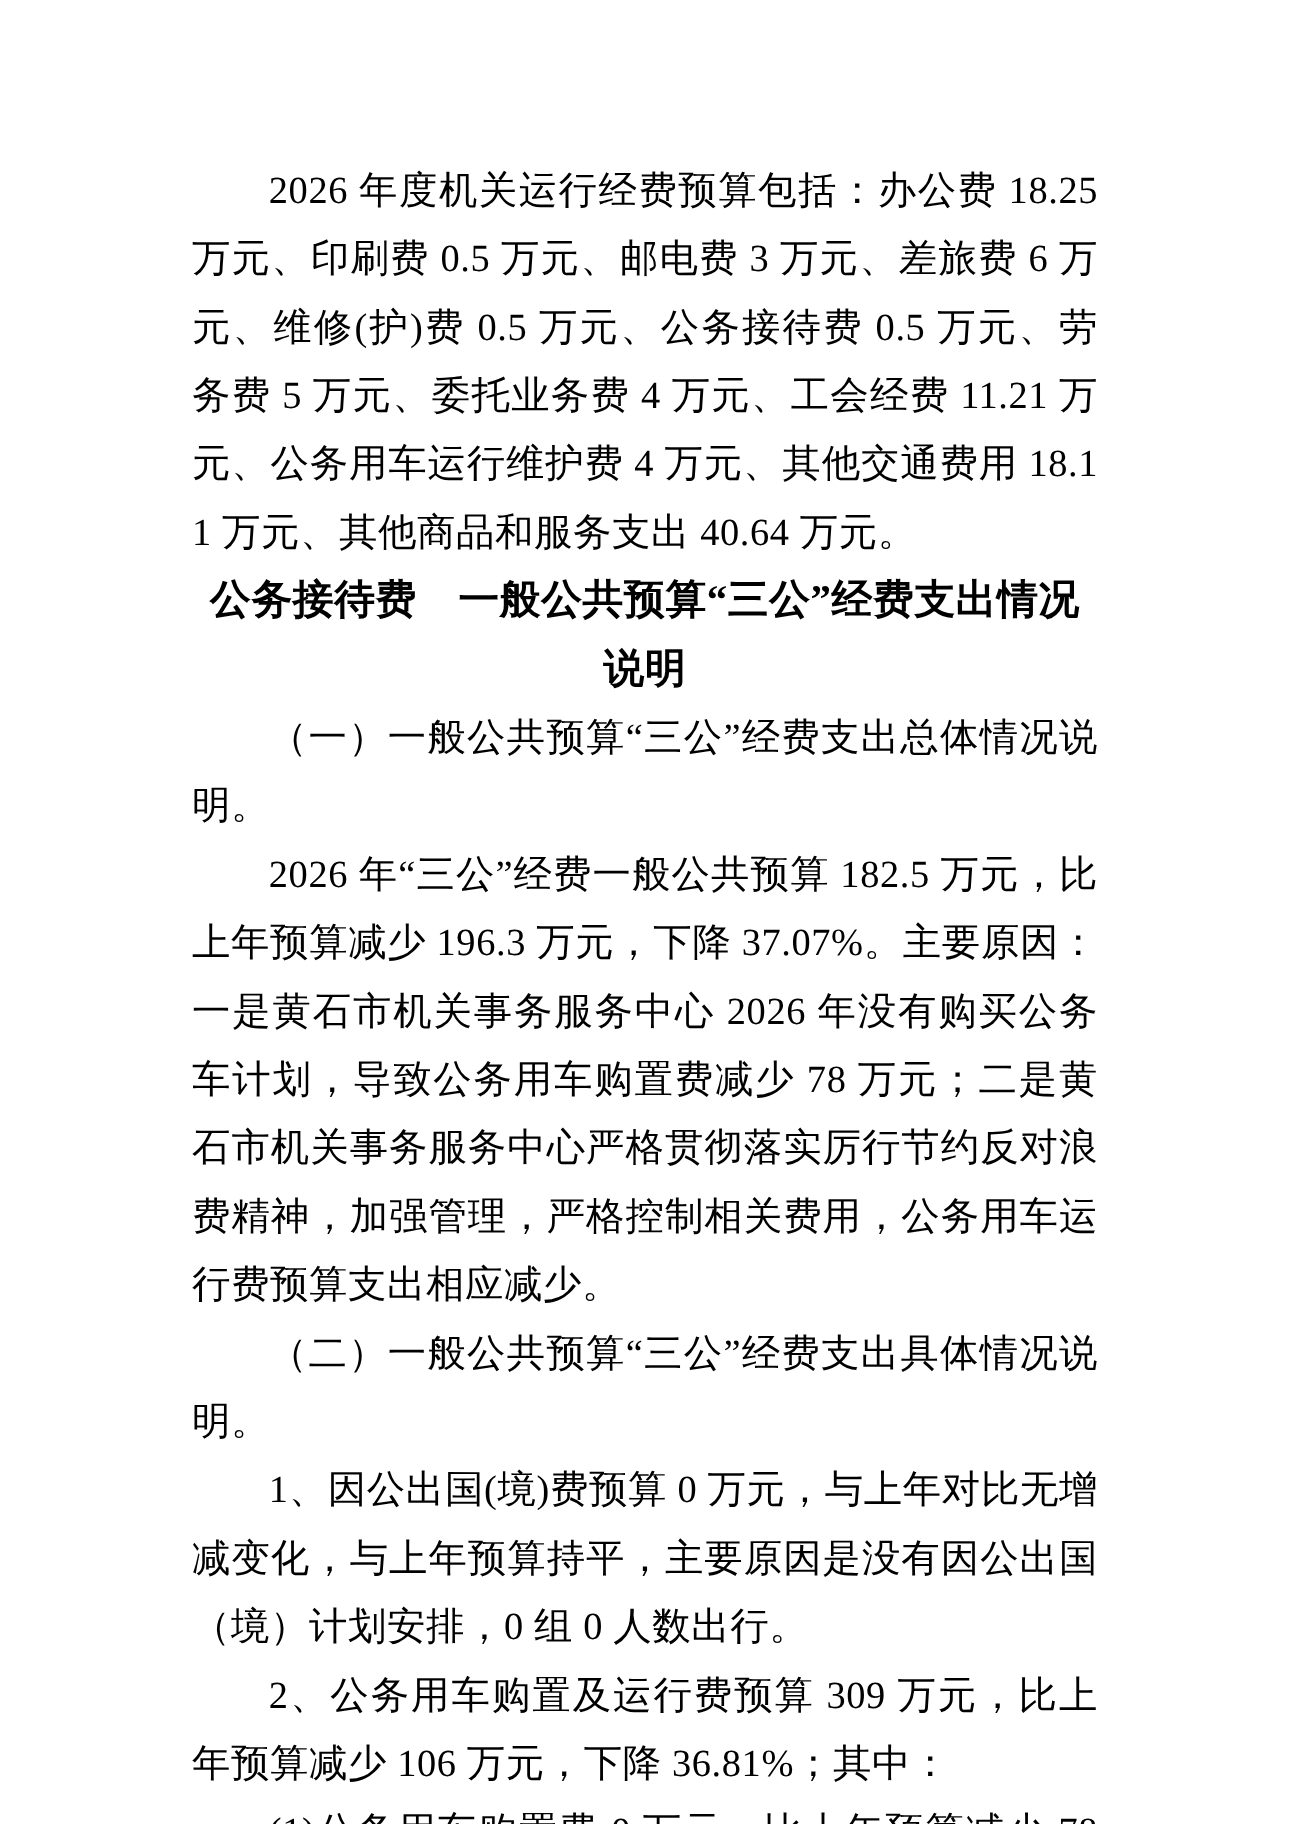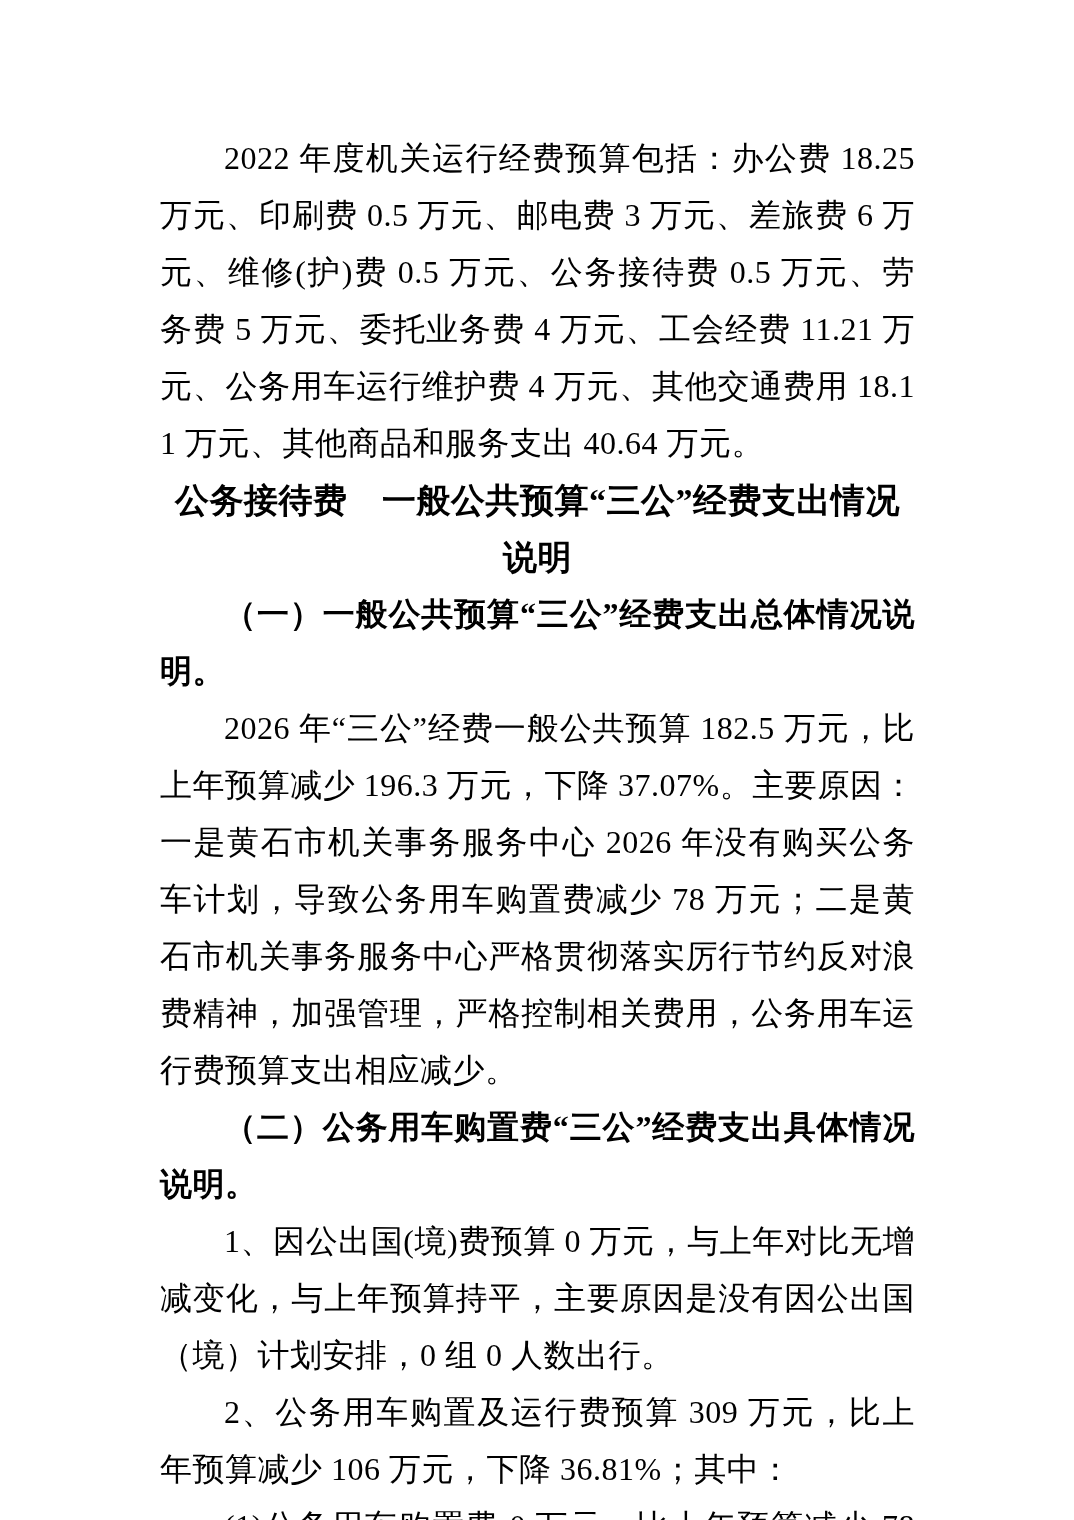--- a/index.html
+++ b/index.html
@@ -34,41 +34,41 @@
   .content p.para {
     text-indent: 64px;
   }
   .content p.heading-part {
     font-weight: bold;
     font-size: 34px;
     text-align: center;
     text-indent: 0;
   }
   .content p.heading-sub {
-    font-weight: bold;
+    font-weight: normal;
     text-indent: 64px;
   }
   .footer {
     position: absolute;
     top: 1400px;
     left: 0;
     width: 100%;
     text-align: center;
     font-size: 22px;
     line-height: 26px;
     color: #000000;
   }
 </style>
 </head>
 <body>
 
 <div class="page">
   <div class="content">
-    <p class="para">2022 年度机关运行经费预算包括：办公费 18.25 万元、印刷费 0.5 万元、邮电费 3 万元、差旅费 6 万元、维修(护)费 0.5 万元、公务接待费 0.5 万元、劳务费 5 万元、委托业务费 4 万元、工会经费 11.21 万元、公务用车运行维护费 4 万元、其他交通费用 18.11 万元、其他商品和服务支出 40.64 万元。</p>
+    <p class="para">2026 年度机关运行经费预算包括：办公费 18.25 万元、印刷费 0.5 万元、邮电费 3 万元、差旅费 6 万元、维修(护)费 0.5 万元、公务接待费 0.5 万元、劳务费 5 万元、委托业务费 4 万元、工会经费 11.21 万元、公务用车运行维护费 4 万元、其他交通费用 18.11 万元、其他商品和服务支出 40.64 万元。</p>
     <p class="heading-part">公务接待费　一般公共预算“三公”经费支出情况说明</p>
     <p class="heading-sub">（一）一般公共预算“三公”经费支出总体情况说明。</p>
     <p class="para">2026 年“三公”经费一般公共预算 182.5 万元，比上年预算减少 196.3 万元，下降 37.07%。主要原因：一是黄石市机关事务服务中心 2026 年没有购买公务车计划，导致公务用车购置费减少 78 万元；二是黄石市机关事务服务中心严格贯彻落实厉行节约反对浪费精神，加强管理，严格控制相关费用，公务用车运行费预算支出相应减少。</p>
-    <p class="heading-sub">（二）公务用车购置费“三公”经费支出具体情况说明。</p>
+    <p class="heading-sub">（二）一般公共预算“三公”经费支出具体情况说明。</p>
     <p class="para">1、因公出国(境)费预算 0 万元，与上年对比无增减变化，与上年预算持平，主要原因是没有因公出国（境）计划安排，0 组 0 人数出行。</p>
     <p class="para">2、公务用车购置及运行费预算 309 万元，比上年预算减少 106 万元，下降 36.81%；其中：</p>
     <p class="para">(1)公务用车购置费 0 万元，比上年预算减少 78 万元，下降 100%，主要原因是黄石市机关事务服务中心 2026 年没</p>
   </div>
 </div>
 
 </body></html>

